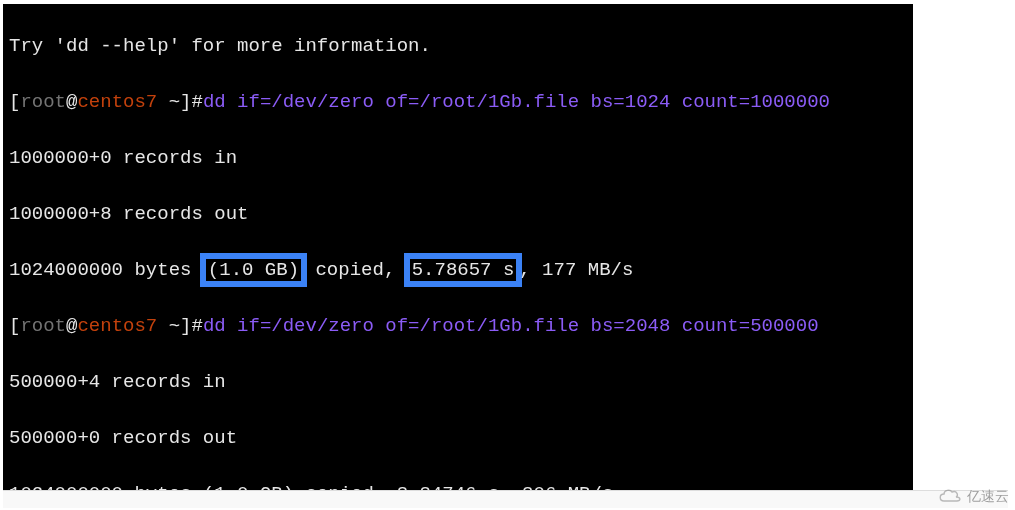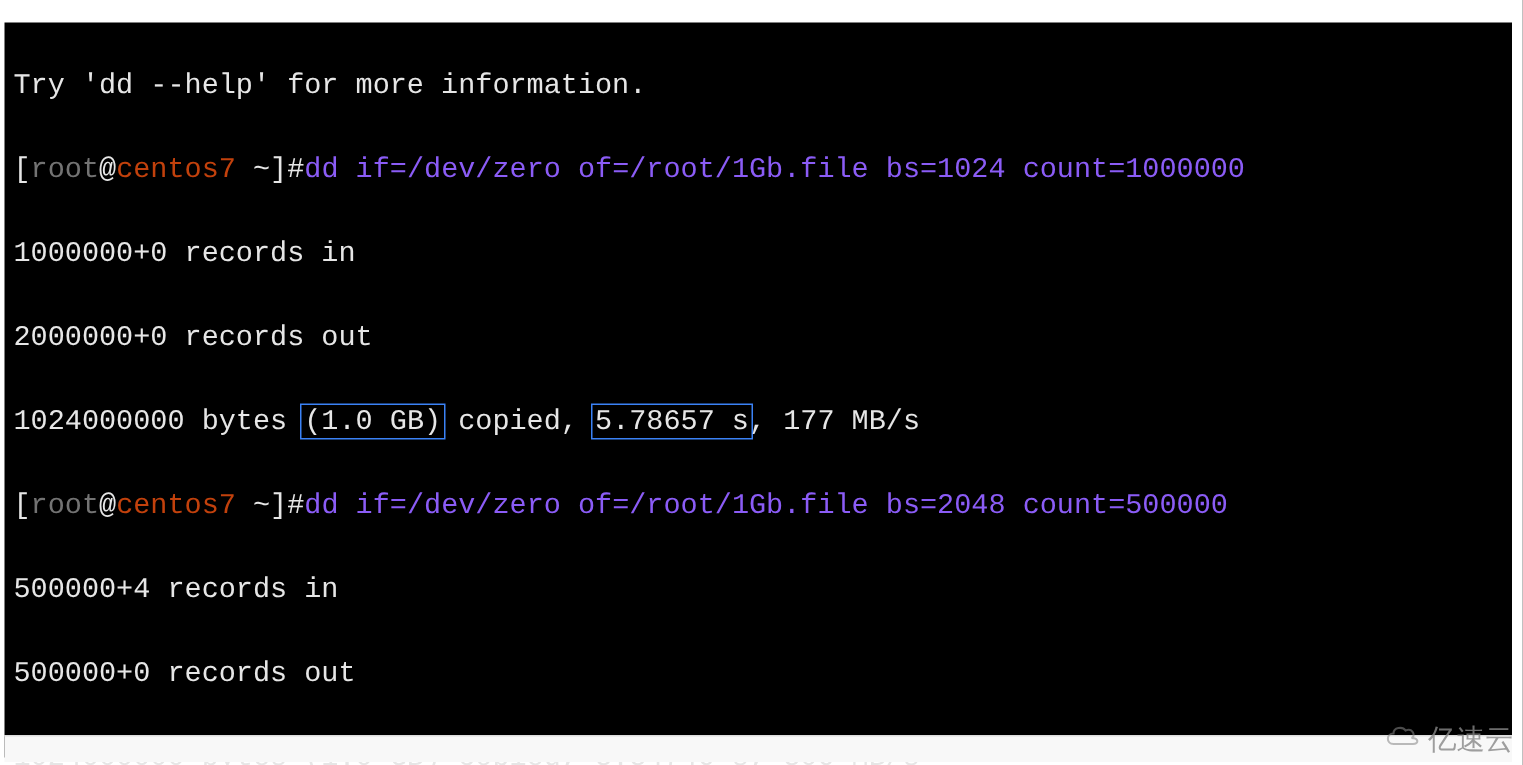--- a/index.html
+++ b/index.html
@@ -7,49 +7,49 @@
     padding: 0;
     background: #fff;
     width: 1015px;
     height: 510px;
     overflow: hidden;
     font-family: "Courier New", Consolas, monospace;
   }
   .term {
     position: absolute;
     left: 3px;
-    top: 15px;
-    width: 1005px;
+    top: 4px;
+    width: 910px;
     height: 490px;
     background: #000;
     color: #e6e6e6;
     font-size: 19px;
     line-height: 28px;
     padding: 0 6px 0 6px;
     box-sizing: border-box;
     white-space: pre;
     letter-spacing: 0px;
   }
   .bracket { color: #e6e6e6; }
   .user { color: #737373; }
   .host { color: #c2410c; }
   .tilde { color: #e6e6e6; }
   .cmd { color: #8b5cf6; }
   .out { color: #e6e6e6; }
   .hl {
-    border: 1px solid #3b82f6;
+    border: 6px solid #3b82f6;
     padding: 0px 2px 0px 2px;
     margin: -1px -3px -1px -3px; 
   }
   .watermark {
     position: absolute;
     right: 6px;
     bottom: 4px;
     font-family: Arial, sans-serif;
-    font-size: 19px;
+    font-size: 14px;
     color: #888;
     display: flex;
     align-items: center;
     gap: 4px;
     opacity: 0.8;
   }
   .watermark svg { opacity: 0.7; }
   .taskbar {
     position: absolute;
     left: 3px;
@@ -68,21 +68,21 @@
     box-sizing: border-box;
   }
 </style>
 </head>
 <body>
 
 <div class="term">
 <div><span class="out">Try 'dd --help' for more information.</span></div>
 <div><span class="bracket">[</span><span class="user">root</span><span class="bracket">@</span><span class="host">centos7</span><span class="bracket"> </span><span class="tilde">~</span><span class="bracket">]</span><span class="bracket">#</span><span class="cmd">dd if=/dev/zero of=/root/1Gb.file bs=1024 count=1000000</span></div>
 <div><span class="out">1000000+0 records in</span></div>
-<div><span class="out">2000000+0 records out</span></div>
+<div><span class="out">1000000+8 records out</span></div>
 <div><span class="out">1024000000 bytes </span><span class="out hl">(1.0 GB)</span><span class="out"> copied, </span><span class="out hl">5.78657 s</span><span class="out">, 177 MB/s</span></div>
 <div><span class="bracket">[</span><span class="user">root</span><span class="bracket">@</span><span class="host">centos7</span><span class="bracket"> </span><span class="tilde">~</span><span class="bracket">]</span><span class="bracket">#</span><span class="cmd">dd if=/dev/zero of=/root/1Gb.file bs=2048 count=500000</span></div>
 <div><span class="out">500000+4 records in</span></div>
 <div><span class="out">500000+0 records out</span></div>
 <div><span class="out">1024000000 bytes (1.0 GB) copied, 3.34746 s, 306 MB/s</span></div>
 
 
 
 
 

